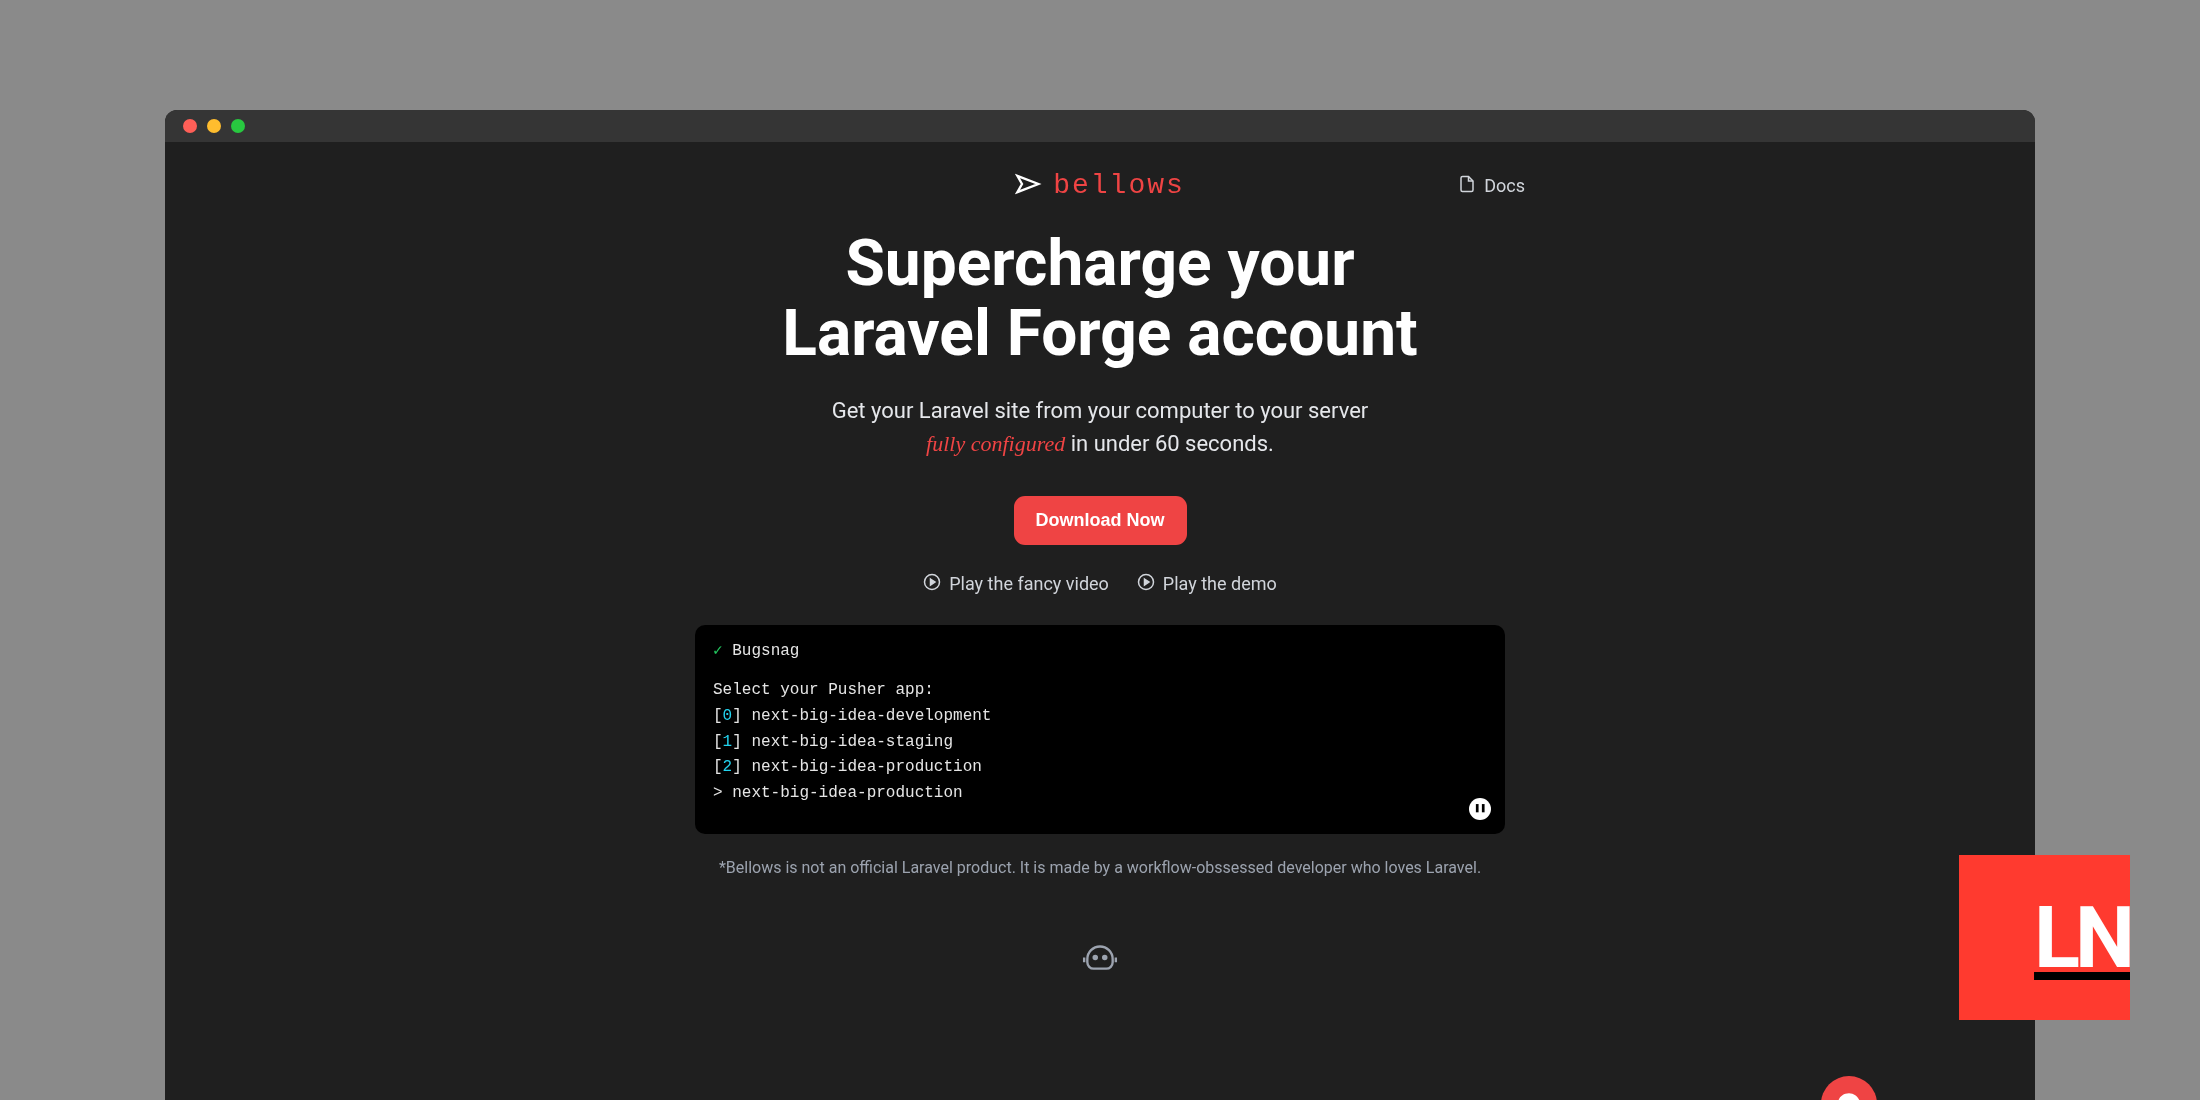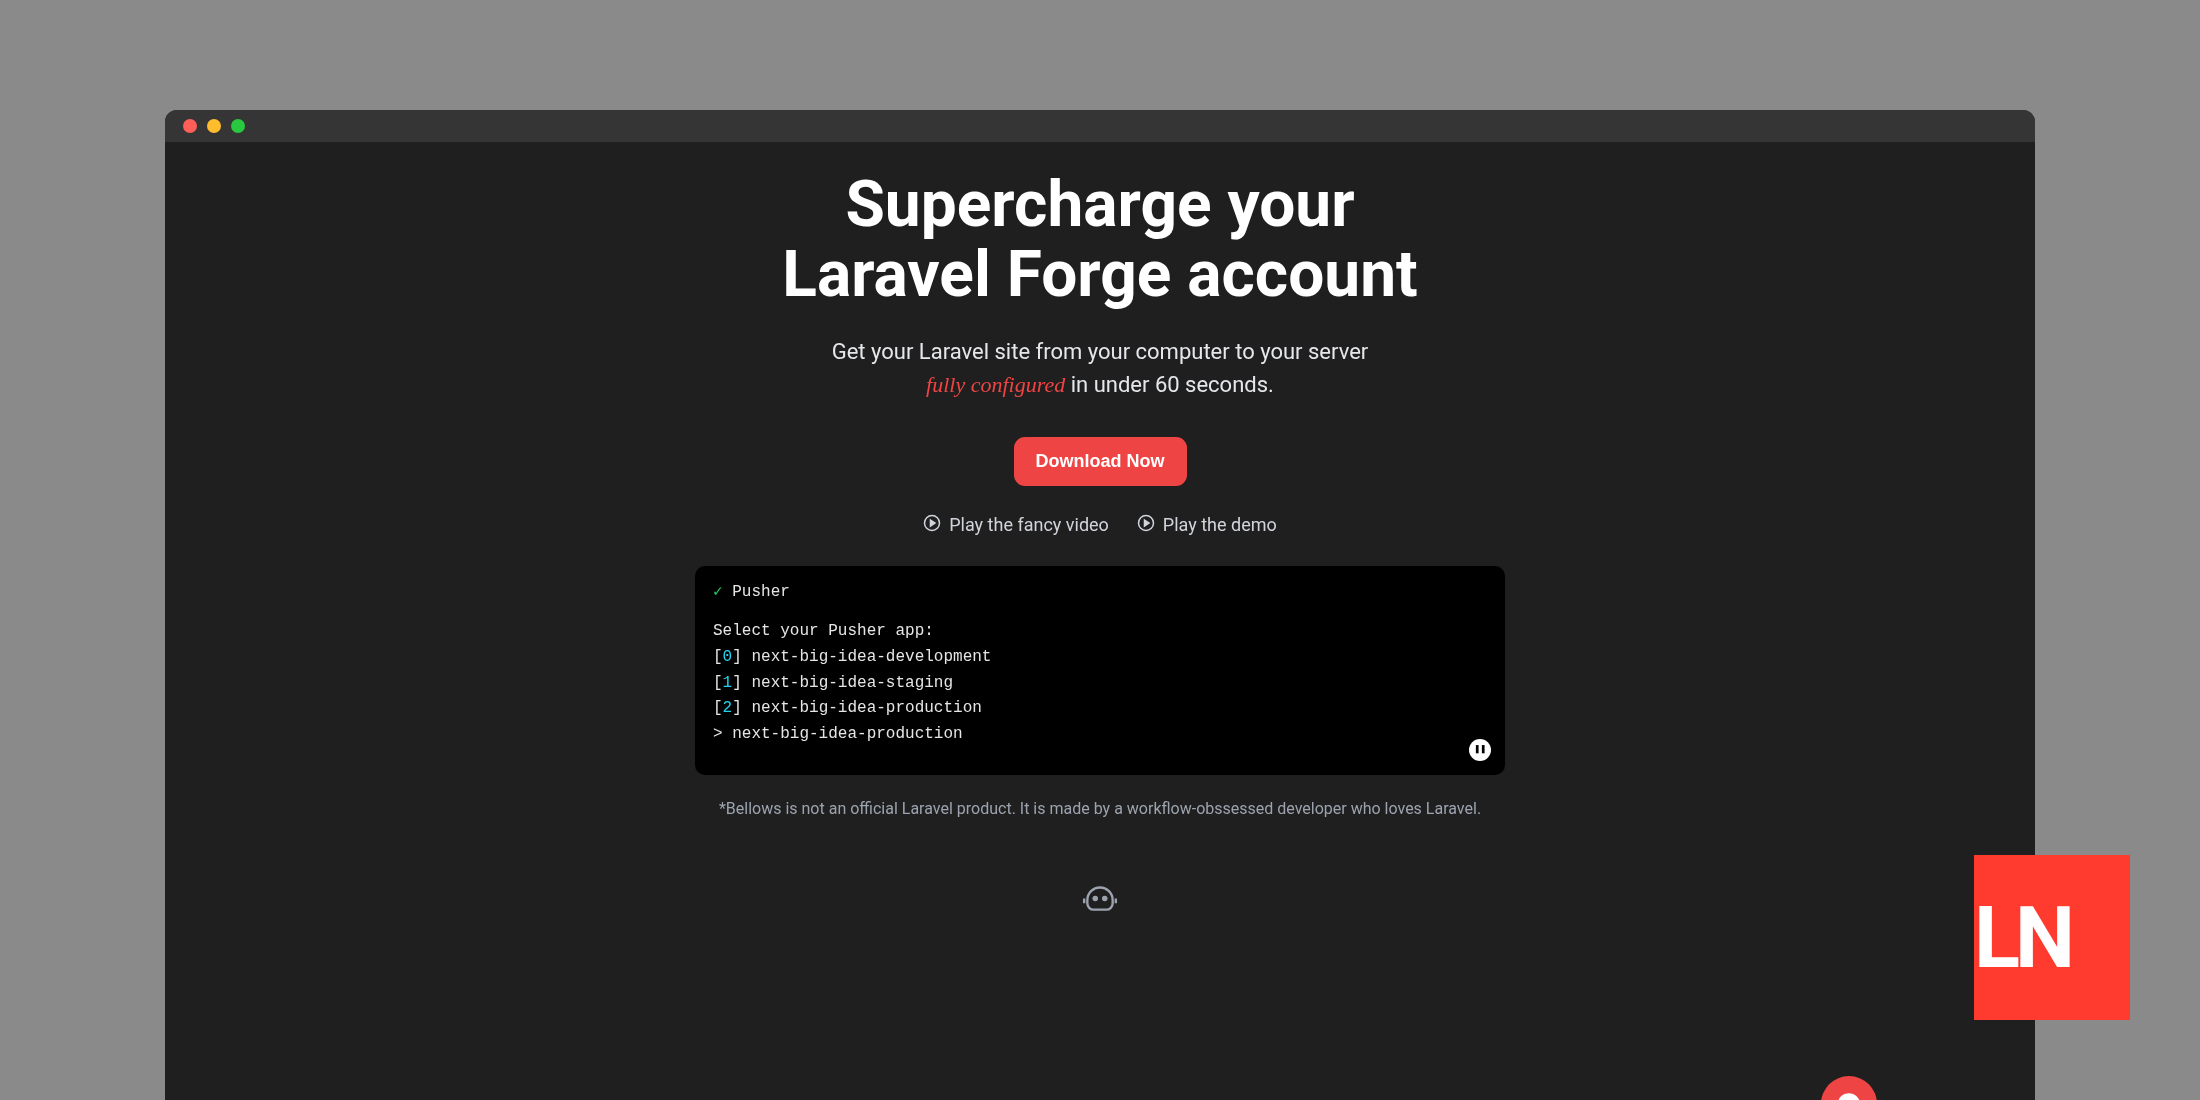--- a/index.html
+++ b/index.html
@@ -154,26 +154,27 @@
 }
 .robot-icon {
   margin-top: 60px;
   color: #9ca3af;
 }
 .robot-icon svg { width: 38px; height: 38px; }
 .ln-badge {
   position: absolute;
   right: 70px;
   bottom: 80px;
-  width: 156px;
+  width: 171px;
   height: 165px;
   background: #ff3a2f;
   display: flex;
   align-items: center;
-  justify-content: flex-start;
+  justify-content: flex-end;
+  text-decoration: underline;
 }
 .ln-badge span {
   color: #fff;
   font-size: 85px;
   font-weight: 700;
   letter-spacing: -5px;
 }
 .chat-bubble {
   position: absolute;
   right: 158px;
@@ -192,20 +193,39 @@
 </head>
 <body>
 
 <div class="window">
   <div class="titlebar">
     <div class="dot red"></div>
     <div class="dot yellow"></div>
     <div class="dot green"></div>
   </div>
   <div class="content">
+    <div class="nav">
+      <div class="logo-wrap">
+        <span class="logo-icon">
+          <svg viewBox="0 0 24 18" fill="none" stroke="#fff" stroke-width="2">
+              <path d="M2 2 L20 9 L2 16 L6 9 Z"></path>
+            </svg>
+        </span>
+        <span class="logo-text">bellows</span>
+      </div>
+      <div class="docs-link">
+        <span>
+          <svg viewBox="0 0 24 24" fill="none" stroke="currentColor" stroke-width="2">
+              <path d="M14 2H6a2 2 0 0 0-2 2v16a2 2 0 0 0 2 2h12a2 2 0 0 0 2-2V8z"></path>
+              <polyline points="14 2 14 8 20 8"></polyline>
+            </svg>
+        </span>
+        <span>Docs</span>
+      </div>
+    </div>
 
     <h1 class="headline">
       <span>Supercharge your</span><br>
       <span>Laravel Forge account</span>
     </h1>
 
     <p class="subhead">
       <span>Get your Laravel site from your computer to your server</span><br>
       <span class="emph">fully configured</span><span> in under 60 seconds.</span>
     </p>
@@ -228,21 +248,21 @@
               <circle cx="12" cy="12" r="10"></circle>
               <polygon points="10 8 16 12 10 16 10 8" fill="currentColor"></polygon>
             </svg>
         </span>
         <span>Play the demo</span>
       </div>
     </div>
 
     <div class="terminal-demo">
       <div class="block">
-        <span class="check">✓</span> <span>Pusher</span>
+        <span class="check">✓</span> <span>Bugsnag</span>
       </div>
       <div class="block">
         <div>Select your Pusher app:</div>
         <div>[<span class="idx">0</span>] <span>next-big-idea-development</span></div>
         <div>[<span class="idx">1</span>] <span>next-big-idea-staging</span></div>
         <div>[<span class="idx">2</span>] <span>next-big-idea-production</span></div>
         <div>&gt; <span>next-big-idea-production</span></div>
       </div>
       <div class="pause-btn">❚❚</div>
     </div>

